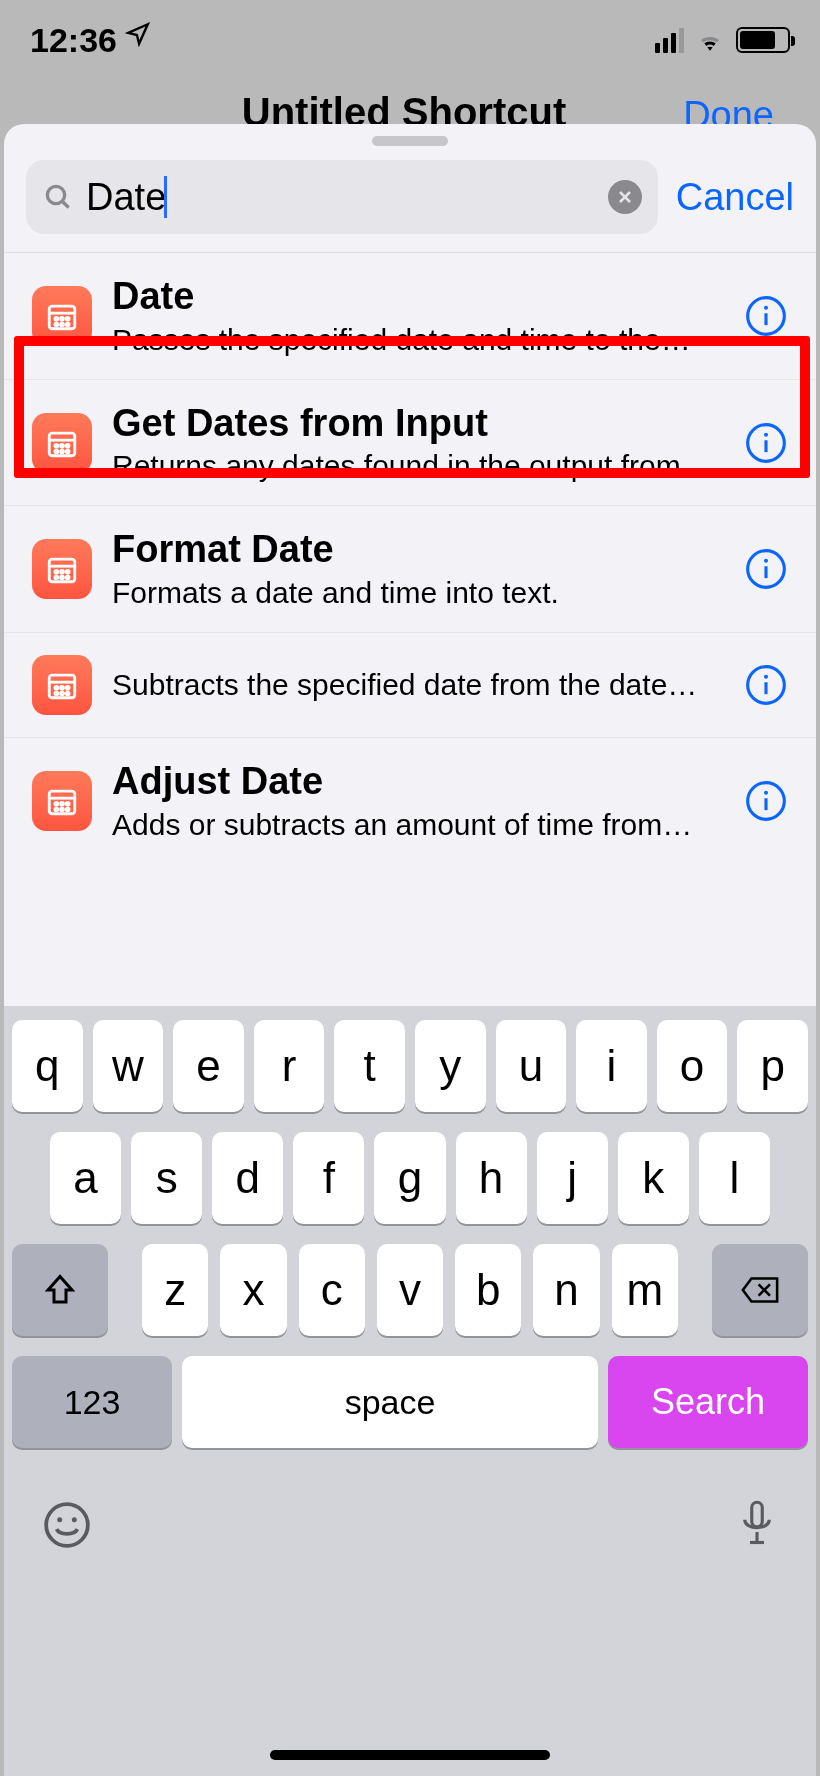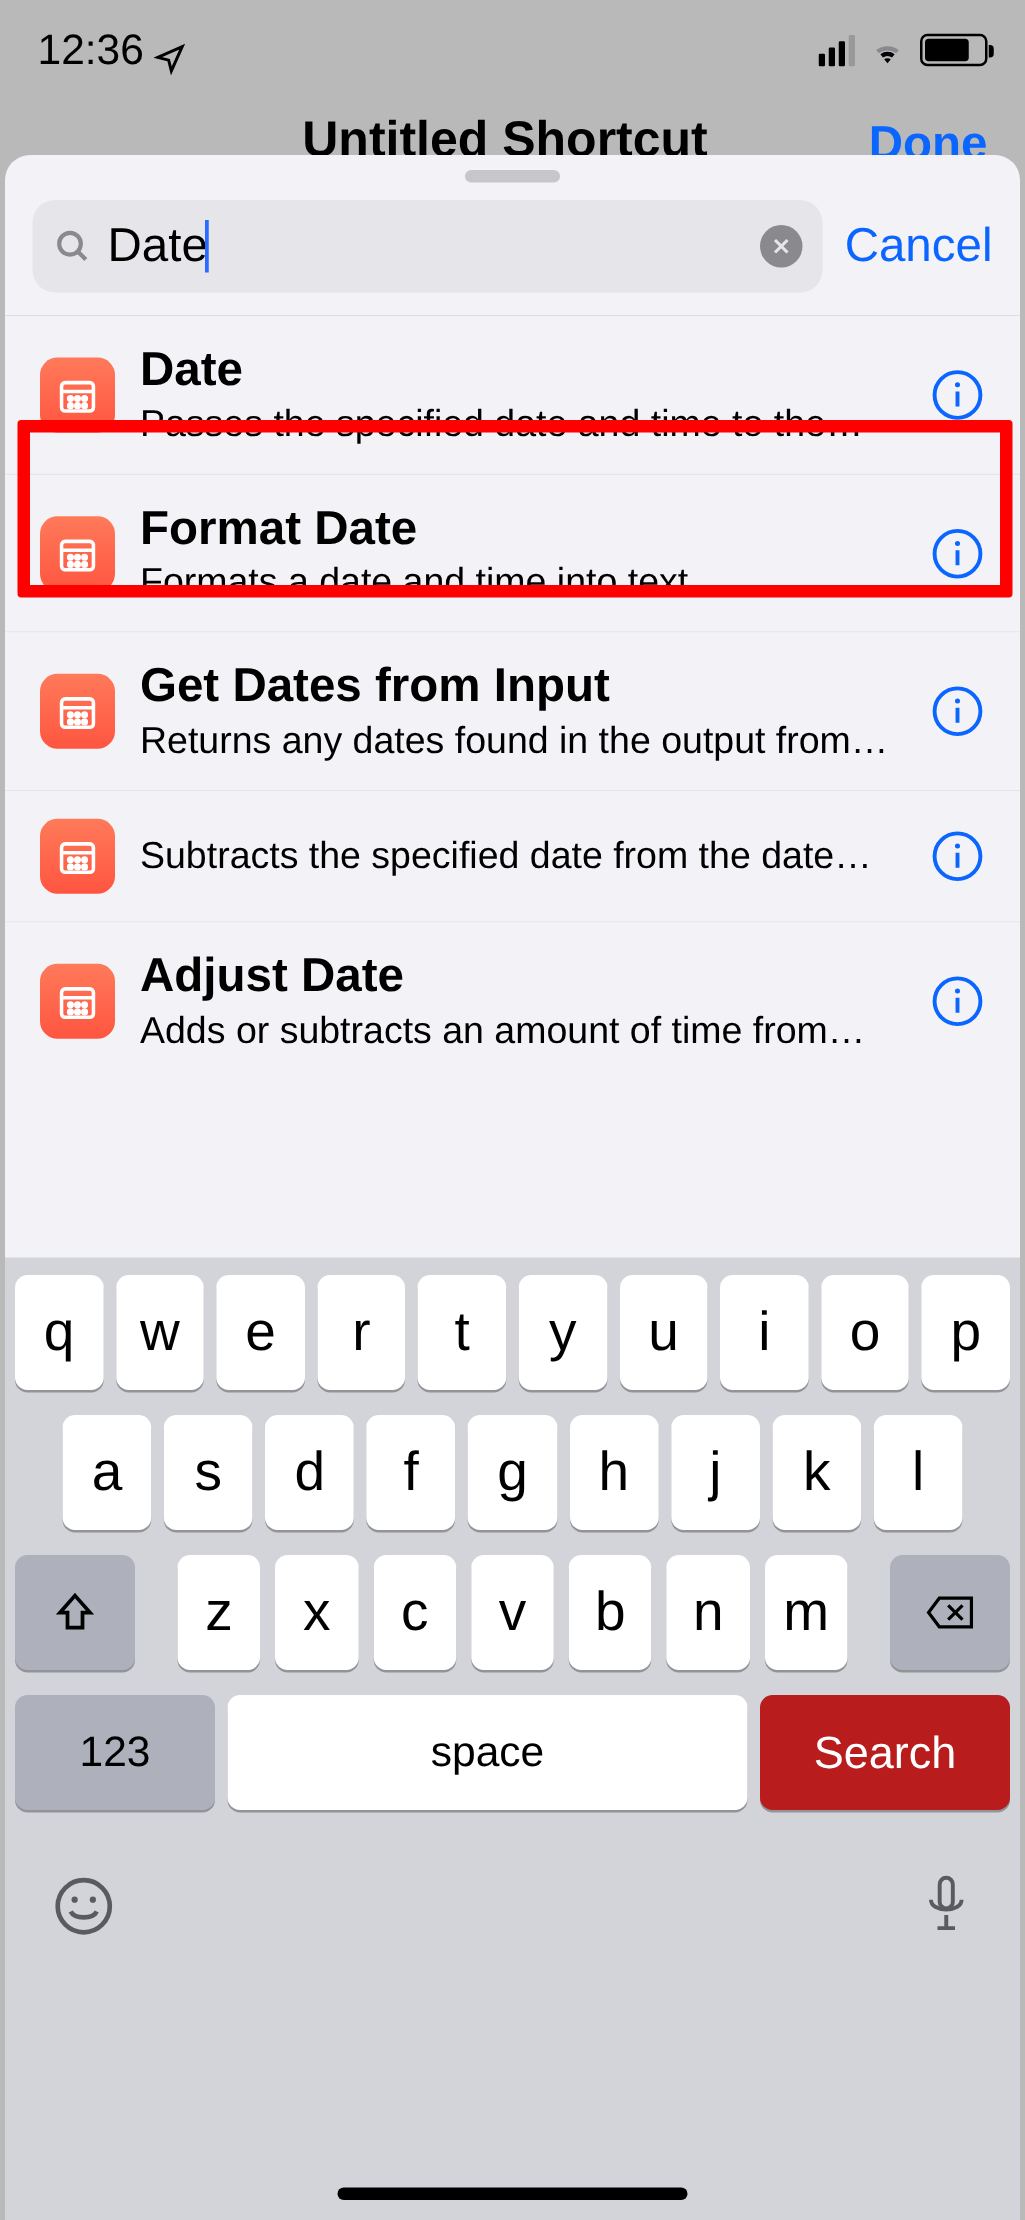--- a/index.html
+++ b/index.html
@@ -13,42 +13,42 @@
     }
     
     .status-bar {
       height: 80px;
       display:flex;
       align-items:center;
       justify-content:space-between;
       padding: 0 30px;
       color:#000;
     }
-    .status-time { font-size: 34px; font-weight: 400; display:flex; align-items:flex-end; gap:8px;}
+    .status-time { font-size: 34px; font-weight: 700; display:flex; align-items:flex-start; gap:8px;}
     .status-icons { display:flex; align-items:center; gap:10px; }
     .signal-bars { display:inline-flex; align-items:flex-end; gap:3px; }
     .signal-bars span { width:5px; background:#000; border-radius:1px; }
     .signal-bars span:nth-child(1){height:10px;}
     .signal-bars span:nth-child(2){height:15px;}
     .signal-bars span:nth-child(3){height:20px;}
     .signal-bars span:nth-child(4){height:25px; background:#999;}
     .battery { width:54px; height:26px; border:2.5px solid #000; border-radius:6px; position:relative; display:inline-block;}
     .battery::after { content:""; position:absolute; right:-7px; top:7px; width:4px; height:10px; background:#000; border-radius:0 3px 3px 0;}
     .battery .fill { position:absolute; left:2px; top:2px; bottom:2px; width:70%; background:#000; border-radius:3px;}
 
     
     .bg-header {
       position:absolute;
       top:90px; left:0; right:12px;
       text-align:center;
       font-size:40px;
       font-weight:700;
       color:#000;
     }
-    .bg-done { position:absolute; top:94px; right:30px; font-size:38px; color:#0a66ff; font-weight:700;}
+    .bg-done { position:absolute; top:94px; right:46px; font-size:38px; color:#0a66ff; font-weight:400;}
 
     
     .sheet {
       position:absolute;
       top:124px; left:4px; right:4px; bottom:0;
       background:#f3f2f7;
       border-radius:20px 20px 0 0;
       display:flex;
       flex-direction:column;
     }
@@ -145,21 +145,21 @@
     .kb-row.r2 { padding: 0 38px; }
     .kb-row.r3 .key.special {
       background:#aeb1bb;
       flex: 0 0 96px;
     }
     .kb-row.r3 { gap:12px; }
     .kb-row.r3 .spacer3 { flex:0 0 10px; }
     .kb-row.r4 .key { height:92px; }
     .kb-row.r4 .k-123 { flex:0 0 160px; background:#aeb1bb; font-size:34px;}
     .kb-row.r4 .k-space { flex:1; font-size:34px;}
-    .kb-row.r4 .k-search { flex:0 0 200px; background:#b91c1c; color:#fff; font-size:36px;}
+    .kb-row.r4 .k-search { flex:0 0 200px; background:#d946ef; color:#fff; font-size:36px;}
     .kb-bottom {
       display:flex; justify-content:space-between; align-items:center;
       padding: 30px 30px 0 30px;
       color:#5a5b60;
     }
     .home-indicator {
       position:absolute; bottom:16px; left:50%; transform:translateX(-50%);
       width:280px; height:10px; border-radius:5px; background:#000;
     }
 
@@ -261,22 +261,22 @@
             <line x1="3" y1="10" x2="21" y2="10"></line>
           <circle cx="8" cy="14" r="1" fill="#fff"></circle>
             <circle cx="12" cy="14" r="1" fill="#fff"></circle>
             <circle cx="16" cy="14" r="1" fill="#fff"></circle>
           <circle cx="8" cy="18" r="1" fill="#fff"></circle>
             <circle cx="12" cy="18" r="1" fill="#fff"></circle>
             <circle cx="16" cy="18" r="1" fill="#fff"></circle>
         </svg>
       </div>
       <div class="result-text">
-        <div class="result-title">Format Date</div>
-        <div class="result-sub">Formats a date and time into text.</div>
+        <div class="result-title">Get Dates from Input</div>
+        <div class="result-sub">Returns any dates found in the output from…</div>
       </div>
       <svg class="info-btn" width="44" height="44" viewBox="0 0 24 24" fill="none" stroke="#0a66ff" stroke-width="1.7">
         <circle cx="12" cy="12" r="10"></circle>
           <line x1="12" y1="10.5" x2="12" y2="17"></line>
           <circle cx="12" cy="7.5" r="1.1" fill="#0a66ff" stroke="none"></circle>
       </svg>
     </div>
 
     <div class="result-row">
       <div class="icon-tile">
@@ -285,22 +285,22 @@
             <line x1="3" y1="10" x2="21" y2="10"></line>
           <circle cx="8" cy="14" r="1" fill="#fff"></circle>
             <circle cx="12" cy="14" r="1" fill="#fff"></circle>
             <circle cx="16" cy="14" r="1" fill="#fff"></circle>
           <circle cx="8" cy="18" r="1" fill="#fff"></circle>
             <circle cx="12" cy="18" r="1" fill="#fff"></circle>
             <circle cx="16" cy="18" r="1" fill="#fff"></circle>
         </svg>
       </div>
       <div class="result-text">
-        <div class="result-title">Get Dates from Input</div>
-        <div class="result-sub">Returns any dates found in the output from…</div>
+        <div class="result-title">Format Date</div>
+        <div class="result-sub">Formats a date and time into text.</div>
       </div>
       <svg class="info-btn" width="44" height="44" viewBox="0 0 24 24" fill="none" stroke="#0a66ff" stroke-width="1.7">
         <circle cx="12" cy="12" r="10"></circle>
           <line x1="12" y1="10.5" x2="12" y2="17"></line>
           <circle cx="12" cy="7.5" r="1.1" fill="#0a66ff" stroke="none"></circle>
       </svg>
     </div>
 
     <div class="result-row">
       <div class="icon-tile">

